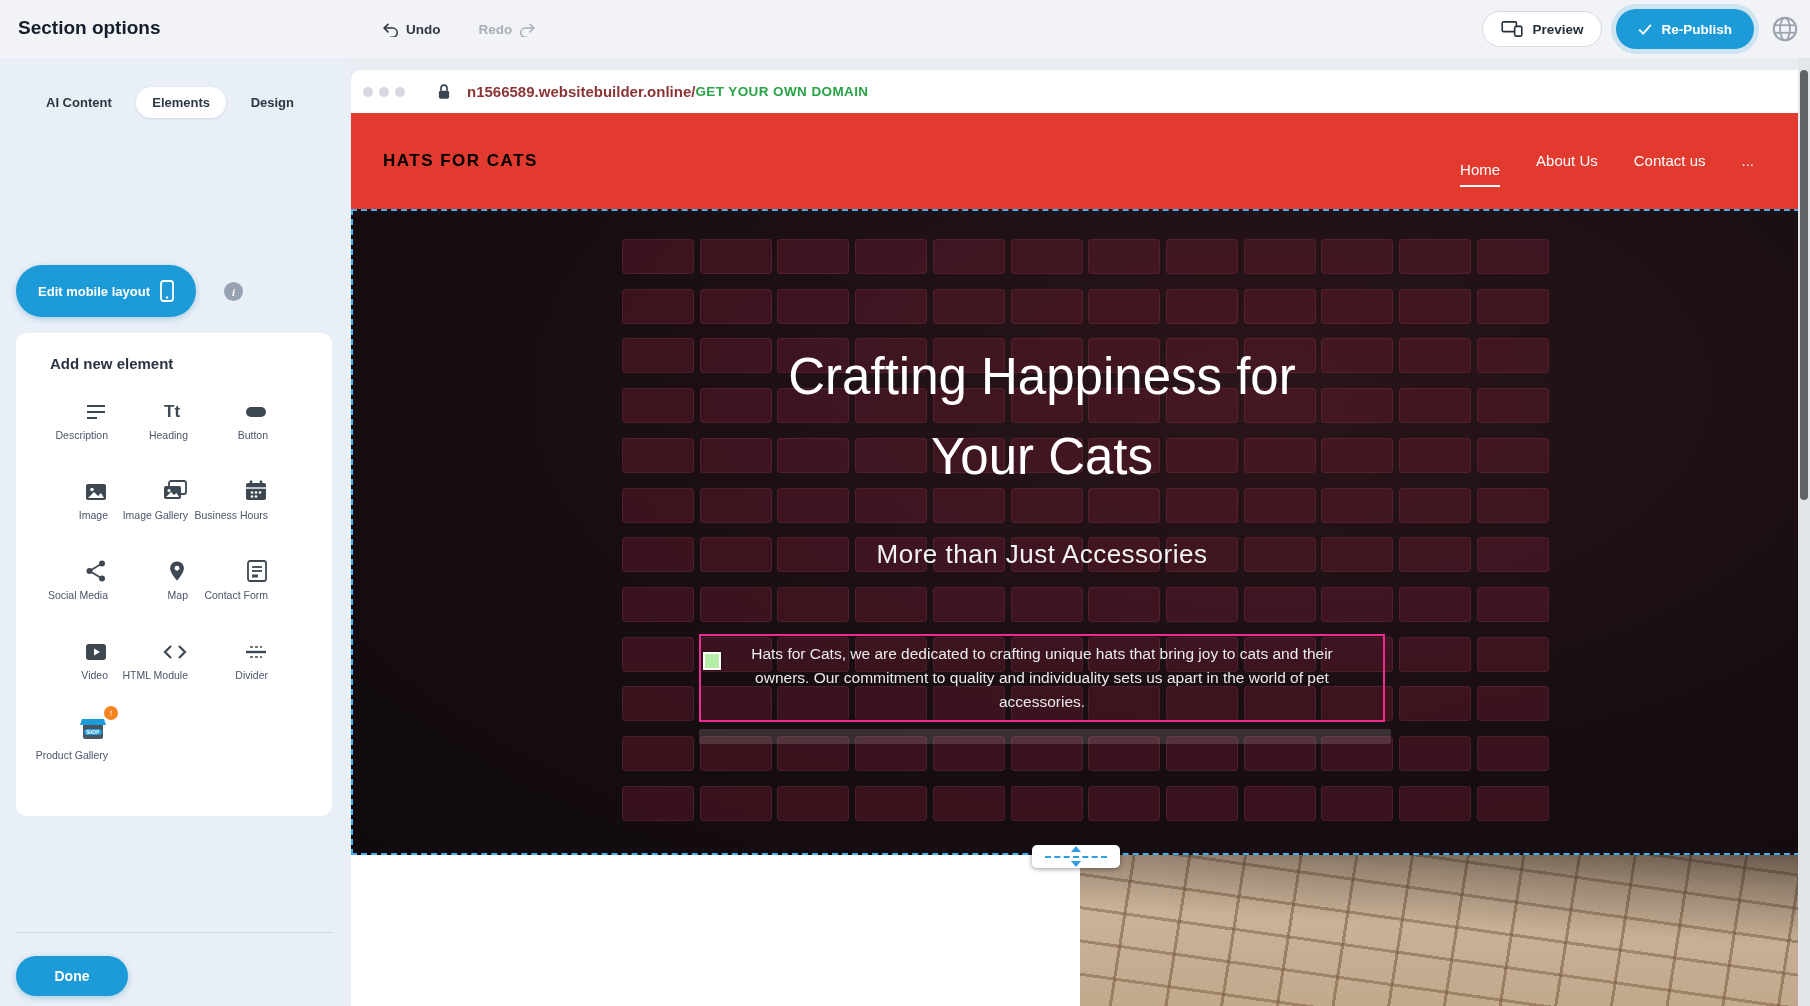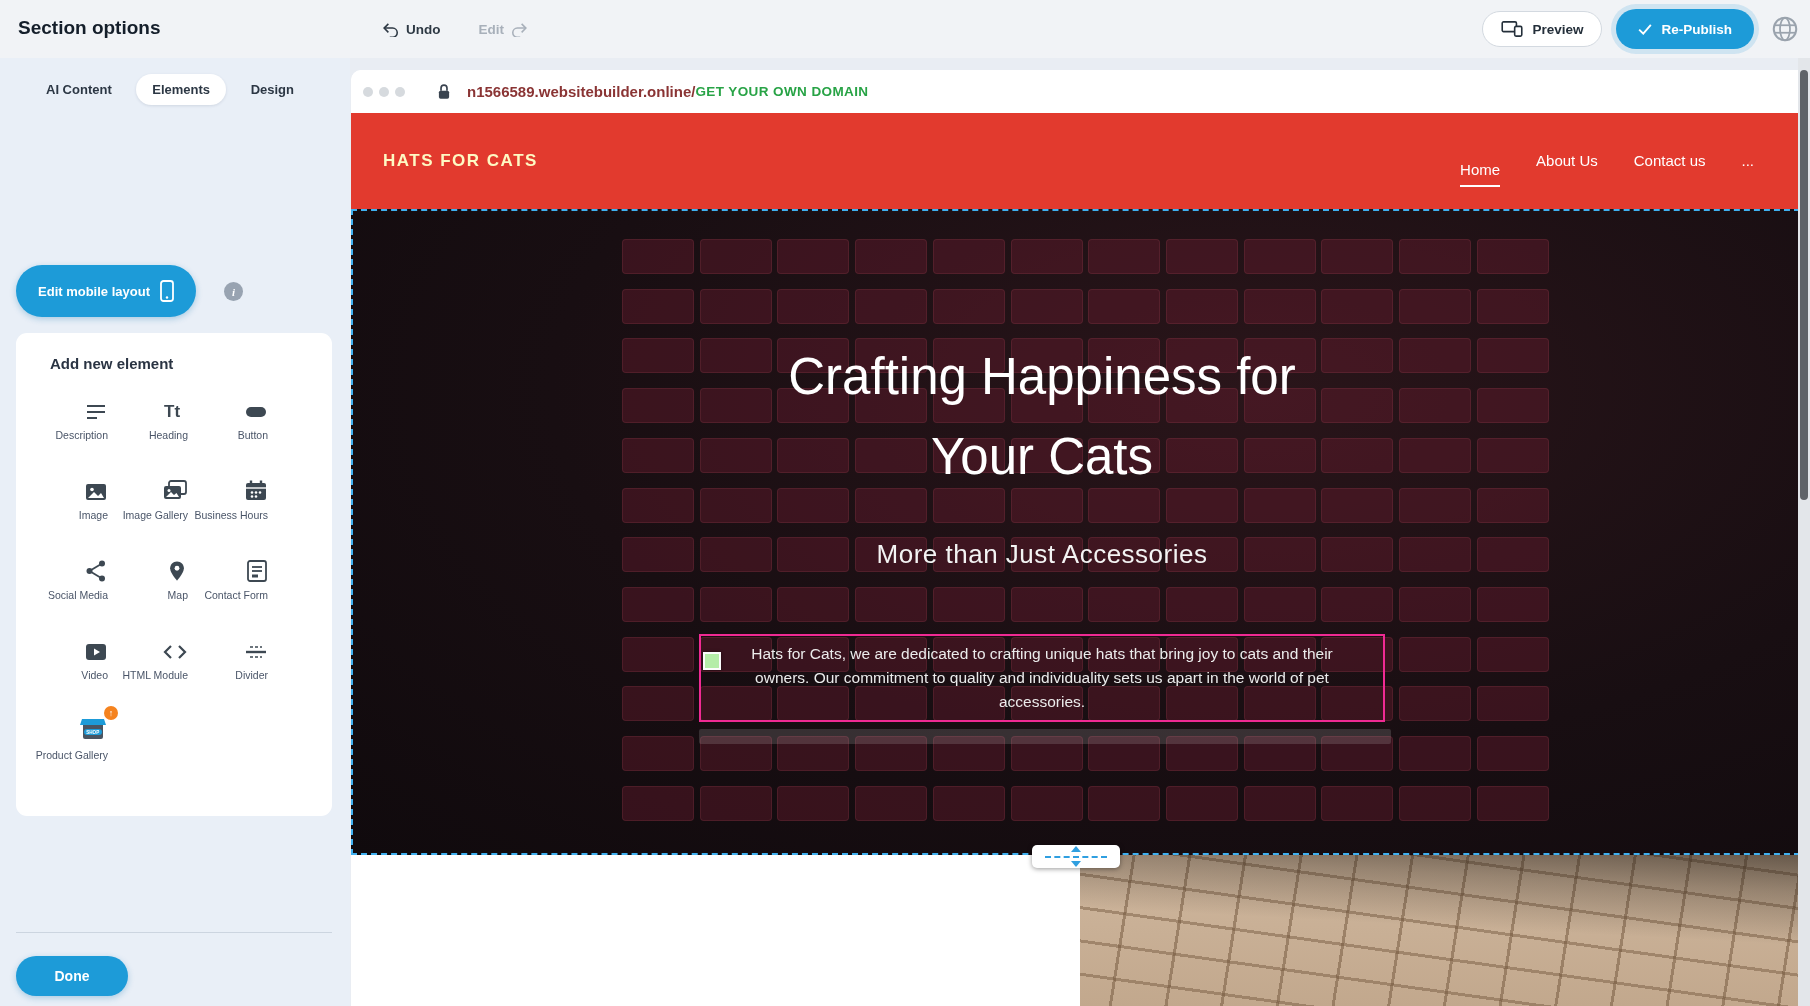--- a/index.html
+++ b/index.html
@@ -16,21 +16,21 @@
   .topbar-right { position:absolute; right:8px; top:0; height:58px; display:flex; align-items:center; gap:14px; }
   .btn-preview { display:flex; align-items:center; gap:9px; height:36px; padding:0 18px; background:#fff;
     border:1px solid #d3d9e0; border-radius:20px; font-size:13.5px; font-weight:600; color:#242f3a; cursor:pointer; }
   .btn-republish { display:flex; align-items:center; gap:9px; height:40px; padding:0 22px; background:#1d9bd8;
     border-radius:22px; font-size:13.5px; font-weight:700; color:#fff; cursor:pointer;
     box-shadow:0 0 0 5px rgba(33,150,215,.16); }
   .globe { width:34px; height:34px; display:flex; align-items:center; justify-content:center; cursor:pointer; }
 
   
   .sidebar { position:absolute; left:0; top:58px; width:350px; height:948px; background:#e9eff7; z-index:25; }
-  .tabs { position:absolute; left:30px; top:14px; width:280px; height:34px; display:flex; align-items:center; justify-content:space-between; }
+  .tabs { position:absolute; left:30px; top:27px; width:280px; height:34px; display:flex; align-items:center; justify-content:space-between; }
   .tab { font-size:13px; font-weight:600; color:#2c3744; padding:8px 16px; border-radius:18px; cursor:pointer; white-space:nowrap; }
   .tab.active { background:#fff; box-shadow:0 1px 3px rgba(30,50,80,.12); }
   .card { position:absolute; left:16px; width:316px; background:#fff; border-radius:11px; }
   .tip-card { top:79px; height:112px; padding:15px 17px; }
   .tip-title { font-size:15px; font-weight:700; color:#f79b1d; margin-bottom:9px; }
   .tip-body { font-size:12.5px; color:#46566b; line-height:1.55; }
   .mobile-row { position:absolute; left:16px; top:207px; width:316px; height:52px; }
   .btn-mobile { position:absolute; left:0; top:0; width:180px; height:52px; background:#1d9bd8; border-radius:28px;
     display:flex; align-items:center; justify-content:center; gap:10px; color:#fff; font-size:13px; font-weight:700; cursor:pointer;
     box-shadow:0 2px 6px rgba(20,120,180,.3); }
@@ -54,21 +54,21 @@
   .browser { position:absolute; left:351px; top:70px; width:1459px; height:936px; background:#fff;
     border-radius:10px 10px 0 0; overflow:hidden; }
   .browser-bar { position:relative; height:43px; background:#fff; display:flex; align-items:center; border-radius:10px 10px 0 0; }
   .dots { display:flex; gap:6px; margin-left:12px; }
   .dot { width:10px; height:10px; border-radius:50%; background:#d6dade; }
   .lock { margin-left:32px; display:flex; align-items:center; }
   .url-text { margin-left:16px; font-size:15px; font-weight:600; color:#8a3434; }
   .domain-link { font-size:13.5px; font-weight:700; color:#28a346; letter-spacing:.4px; cursor:pointer; }
 
   .site-header { position:relative; height:96px; background:#e23a2e; display:flex; align-items:center; }
-  .logo { margin-left:32px; color:#fef9c3; font-size:17px; font-weight:700; letter-spacing:1.5px; }
+  .logo { margin-left:32px; color:#000000; font-size:17px; font-weight:700; letter-spacing:1.5px; }
   .nav { position:absolute; right:56px; top:0; height:96px; display:flex; align-items:center; gap:36px; }
   .nav-item { color:#fff; font-size:15px; cursor:pointer; padding-bottom:2px; }
   .nav-item.active { border-bottom:2px solid #ffffff; padding-bottom:7px;margin-top:25px; }
 
   .hero { position:relative; height:646px; background:
       radial-gradient(ellipse at 62% 28%, #2a151a 0%, #180e12 55%, #100a0d 100%); overflow:hidden; }
   .hero-outline { position:absolute; inset:0; border:2px dashed #3fb0f0; z-index:8; pointer-events:none; }
   .tile { position:absolute; width:72px; height:35px; border-radius:4px; background:rgba(112,28,50,.38);
     border:1px solid rgba(195,85,105,.16); }
   .hero-heading { position:absolute; left:271px; top:128px; width:840px; text-align:center; color:#fff;
@@ -116,21 +116,21 @@
       <div class="ur-btn">
         <span>
           <svg width="17" height="15" viewBox="0 0 24 20">
               <path d="M9 2 L3 8 L9 14" fill="none" stroke="#2e3944" stroke-width="2.2"></path>
               <path d="M3 8 h12 a6.5 6.5 0 0 1 0 13 h-4" fill="none" stroke="#2e3944" stroke-width="2.2"></path>
             </svg>
         </span>
         <span>Undo</span>
       </div>
       <div class="ur-btn disabled">
-        <span>Edit</span>
+        <span>Redo</span>
         <span>
           <svg width="17" height="15" viewBox="0 0 24 20">
               <path d="M15 2 L21 8 L15 14" fill="none" stroke="#a8b0ba" stroke-width="2.2"></path>
               <path d="M21 8 h-12 a6.5 6.5 0 0 0 0 13 h4" fill="none" stroke="#a8b0ba" stroke-width="2.2"></path>
             </svg>
         </span>
       </div>
     </div>
     <div class="topbar-right">
       <div class="btn-preview">

